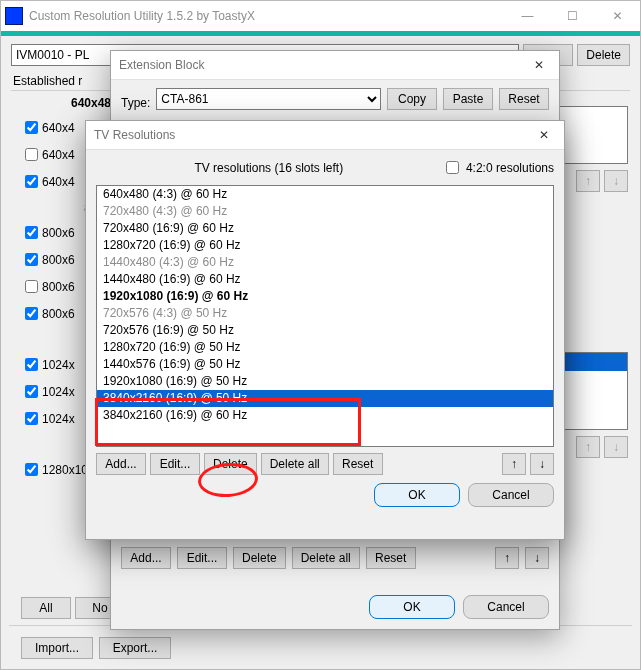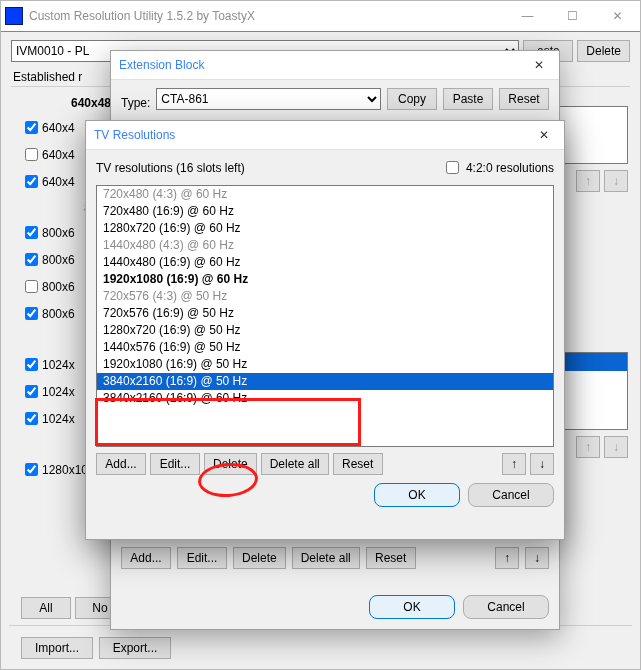--- a/index.html
+++ b/index.html
@@ -21,21 +21,21 @@
     left: 0; top: 0; width: 641px; height: 670px;
     border: 1px solid #b9b9b9;
     box-sizing: border-box;
     background: #f0f0f0;
   }
   .main-titlebar {
     height: 30px;
     display: flex;
     align-items: center;
     background: #fff;
-    border-bottom: 1px solid #14b8a6;
+    border-bottom: 5px solid #14b8a6;
     padding-left: 4px;
     color: #8e8e8e;
   }
   .main-titlebar .app-icon {
     width: 16px; height: 16px;
     background: #003cff;
     border: 1px solid #001a70;
     margin-right: 6px;
   }
   .main-titlebar .title-text { flex: 1; }
@@ -130,21 +130,21 @@
     box-shadow: 0 8px 28px rgba(0,0,0,.35);
     box-sizing: border-box;
   }
   .subtitlebar {
     height: 28px;
     display: flex; align-items: center;
     background: #fff;
     border-bottom: 1px solid #e1e1e1;
     padding-left: 8px;
   }
-  .subtitlebar .title-text { flex: 1; color:#3b82f6; }
+  .subtitlebar .title-text { flex: 1; color:#737373; }
   .subtitlebar .close-x {
     width: 40px; text-align: center; color:#333;
   }
   .ext-row {
     display: flex; align-items: flex-end; gap: 6px;
     padding: 8px 10px 6px 10px;
   }
   .ext-row select { flex:1; height:22px; border:1px solid #7a7a7a; background:#fff; font:inherit;}
   .ext-bottom-btns {
     display:flex; gap:6px; padding:6px 0 0 0; justify-content:flex-start;
@@ -160,21 +160,21 @@
     left: 85px; top: 120px;
     width: 480px; height: 420px;
     background: #f0f0f0;
     border: 1px solid #a0a0a0;
     box-shadow: 0 10px 32px rgba(0,0,0,.45);
     box-sizing: border-box;
   }
   .tv-row1 {
     display:flex; align-items:center; padding:8px 10px 4px 10px;
   }
-  .tv-row1 .left { flex:1; }
+  .tv-row1 .left { flex:1;text-align:center; }
   .tv-row1 label input { margin-right:4px; vertical-align:-2px;}
   .tv-list {
     margin: 4px 10px 0 10px;
     border: 1px solid #7a7a7a;
     background: #fff;
     height: 260px;
     overflow: hidden;
     position: relative;
   }
   .tv-list .item {
@@ -361,20 +361,21 @@
   </div>
   <div class="tv-row1">
     <div class="left">TV resolutions (16 slots left)</div>
     <label>
       <input type="checkbox" style="">
       <span>4:2:0 resolutions</span>
     </label>
   </div>
 
   <div class="tv-list" id="tvlist">
+      <div class="item">640x480 (4:3) @ 60 Hz</div>
       <div class="item grey">720x480 (4:3) @ 60 Hz</div>
       <div class="item">720x480 (16:9) @ 60 Hz</div>
       <div class="item">1280x720 (16:9) @ 60 Hz</div>
       <div class="item grey">1440x480 (4:3) @ 60 Hz</div>
       <div class="item">1440x480 (16:9) @ 60 Hz</div>
       <div class="item bold">1920x1080 (16:9) @ 60 Hz</div>
       <div class="item grey">720x576 (4:3) @ 50 Hz</div>
       <div class="item">720x576 (16:9) @ 50 Hz</div>
       <div class="item">1280x720 (16:9) @ 50 Hz</div>
       <div class="item">1440x576 (16:9) @ 50 Hz</div>

